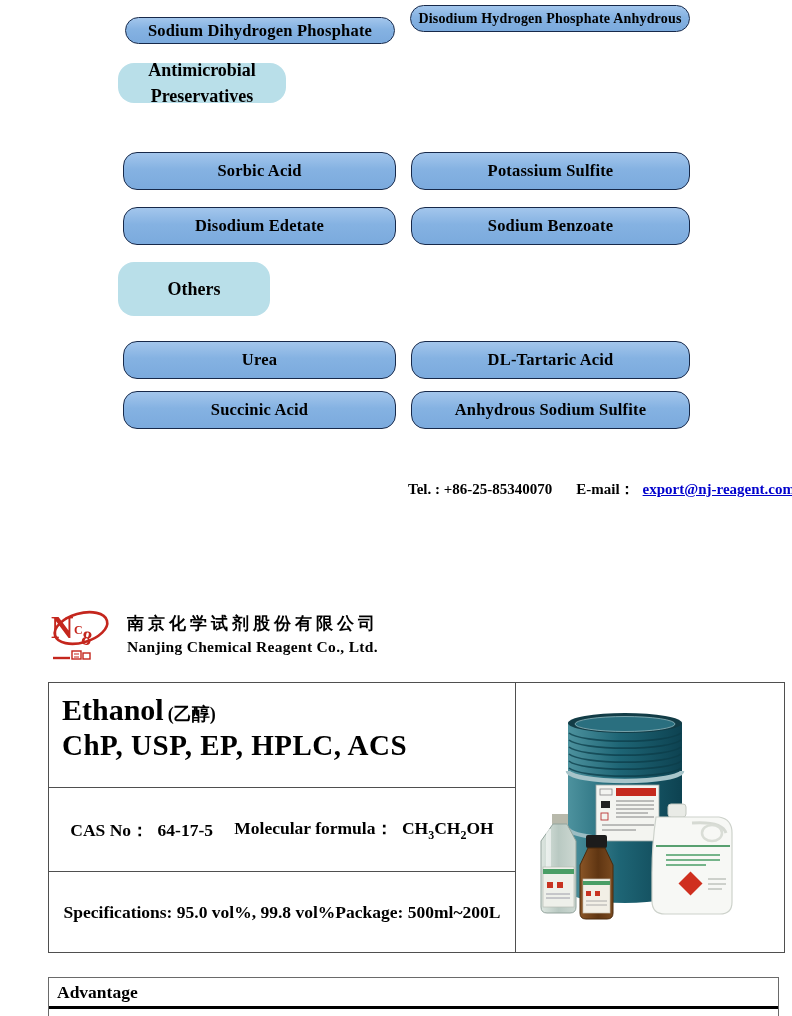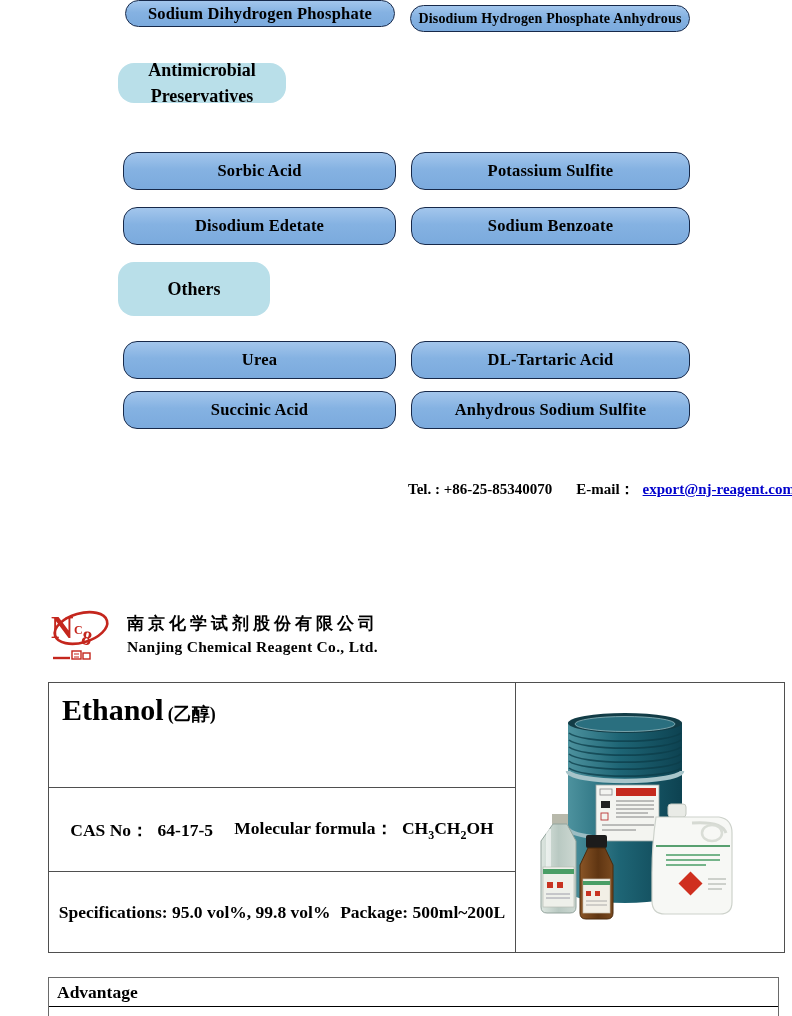--- a/index.html
+++ b/index.html
@@ -54,38 +54,38 @@
   }
   .cell-head .pname{font-size:30px;}
   .cell-head .pname-cn{font-size:18px;}
   .cell-head .grades{font-size:29px;margin-top:2px;letter-spacing:.5px;}
   .cell-mid,.cell-bot{
     position:absolute;left:0;width:466px;box-sizing:border-box;
     display:flex;flex-direction:row;justify-content:space-evenly;align-items:center;
     font-weight:bold;font-size:17.5px;text-align:center;
   }
   .cell-mid{top:105px;height:83px;}
-  .cell-bot{top:189px;height:81px;}
+  .cell-bot{top:189px;height:81px;justify-content:center;}
   .cell-mid .val{margin-left:9px;}
   sub{font-size:12px;}
   .photo-cell{position:absolute;left:467px;top:0;width:268px;height:269px;}
   
   .advantage{
     position:absolute;left:48px;top:977px;width:731px;height:60px;
     border:1px solid #6a6a6a;box-sizing:border-box;
   }
   .advantage .title{
-    height:28px;line-height:28px;border-bottom:1px solid #000000;
+    height:28px;line-height:28px;border-bottom:3px solid #000000;
     font-weight:bold;font-size:17.5px;padding-left:8px;
   }
 </style>
 </head>
 <body>
 
-<div class="pill row1 col-left" style="top:0;left:125px;width:270px;text-align:center;">Sodium Dihydrogen Phosphate</div>
+<div class="pill row1 col-left" style="top:17px;left:125px;width:270px;text-align:center;">Sodium Dihydrogen Phosphate</div>
 <div class="pill row1 col-right small-text" style="top:5px;left:410px;width:280px;">Disodium Hydrogen Phosphate Anhydrous</div>
 
 <div class="category" style="left:118px;top:63px;width:168px;height:40px;">
   <span>Antimicrobial</span>
   <span>Preservatives</span>
 </div>
 
 <div class="pill col-left" style="top:152px;">Sorbic Acid</div>
 <div class="pill col-right" style="top:152px;">Potassium Sulfite</div>
 
@@ -124,20 +124,21 @@
 <div class="ptable">
   <div class="vline"></div>
   <div class="hline1"></div>
   <div class="hline2"></div>
 
   <div class="cell-head">
     <div>
       <span class="pname">Ethanol</span>
       <span class="pname-cn">(乙醇)</span>
     </div>
+    <div class="grades">ChP, USP, EP, HPLC, ACS</div>
   </div>
 
   <div class="cell-mid">
     <div>
       <span>CAS No：</span><span class="val">64-17-5</span>
     </div>
     <div>
       <span>Molecular formula：</span><span class="val"><span>CH</span><sub>3</sub><span>CH</span><sub>2</sub><span>OH</span></span>
     </div>
   </div>

